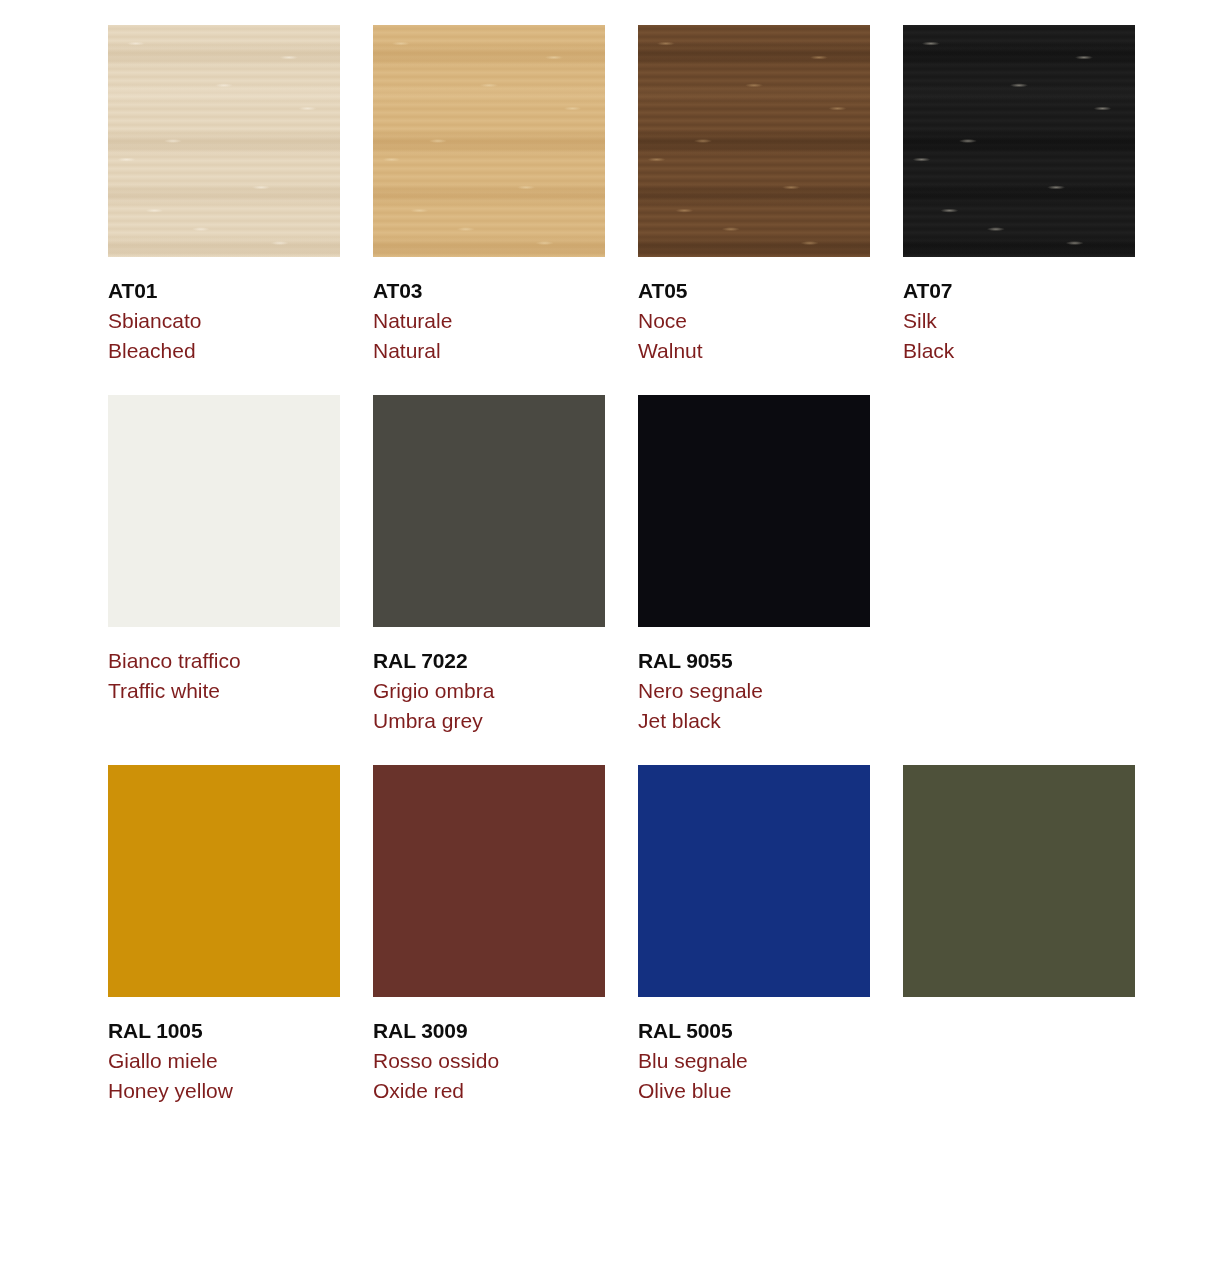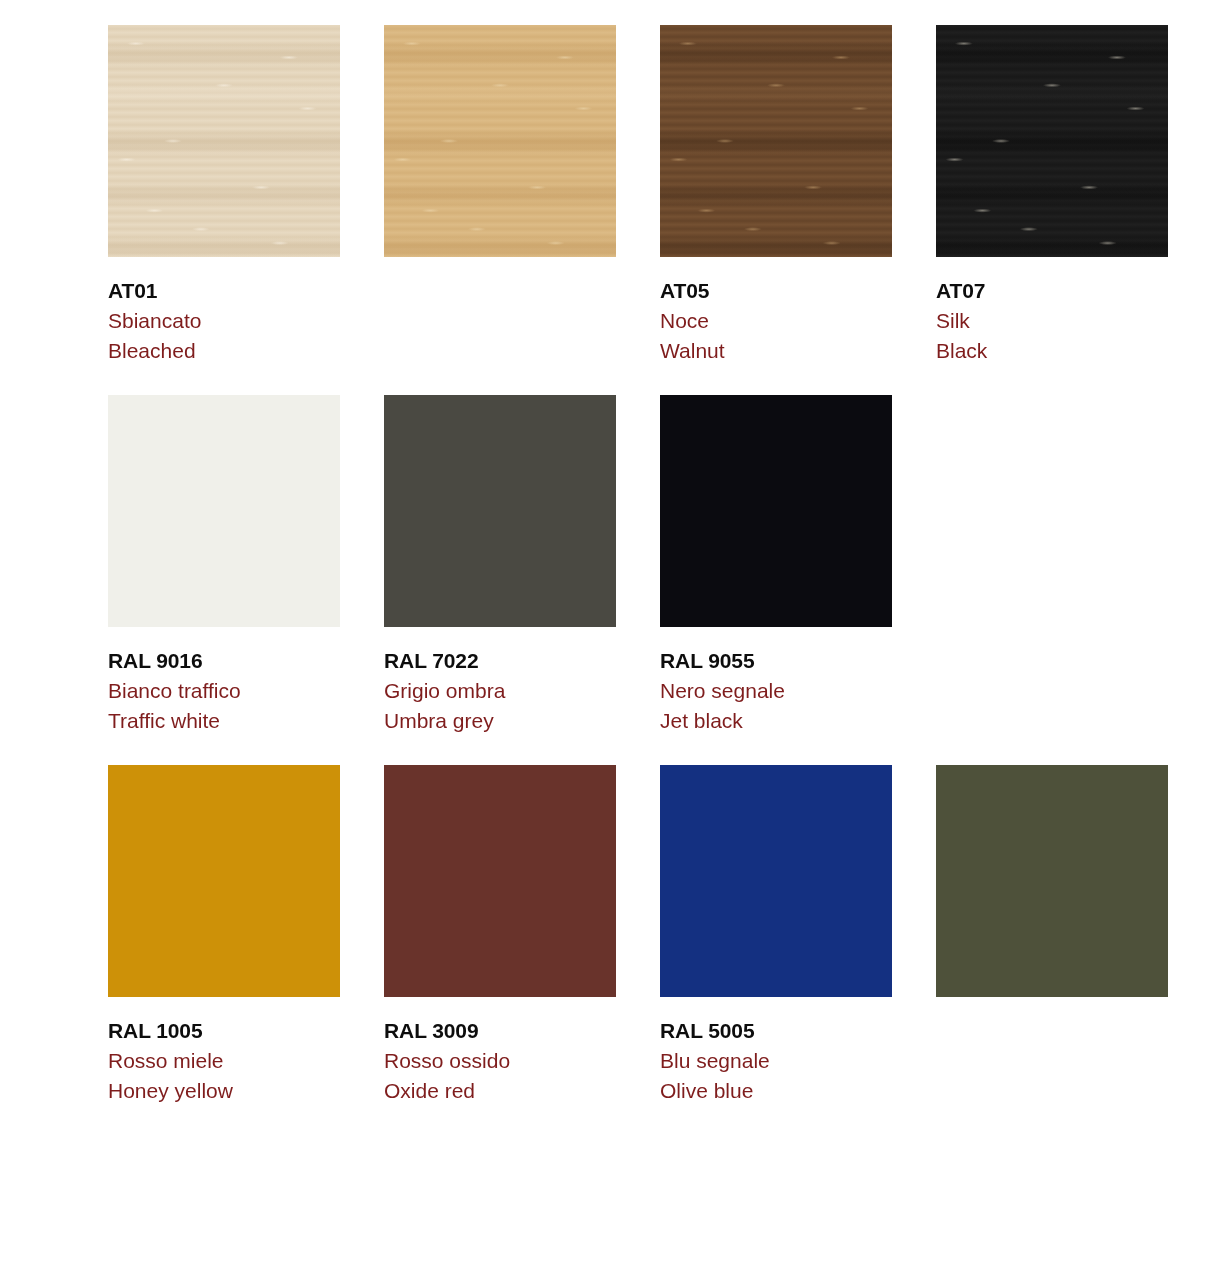--- a/index.html
+++ b/index.html
@@ -19,21 +19,21 @@
 
   .finish-grid {
     position: relative;
     width: 1206px;
     height: 1287px;
     padding: 25px 0 0 108px;
   }
 
   .finish-row {
     display: flex;
-    gap: 44px;
+    gap: 33px;
     margin-bottom: 29px;
   }
 
   .finish-cell {
     width: 232px;
     flex: 0 0 232px;
   }
 
   .swatch {
     width: 232px;
@@ -100,20 +100,25 @@
         </div>
       </div>
       <div class="finish-cell">
         <div class="swatch">
           <div class="wood" style="background: rgb(217, 182, 127);">
             <div class="grain-fine" style="background: repeating-linear-gradient(0deg, rgba(230, 202, 155, 0.3) 0px, rgba(230, 202, 155, 0.05) 2px, rgba(189, 146, 87, 0.16) 4px, rgba(189, 146, 87, 0.02) 6px, rgba(230, 202, 155, 0.22) 8px);"></div>
             <div class="grain-bands" style="background: linear-gradient(0deg, transparent 0%, rgba(189, 146, 87, 0.4) 4%, transparent 9%, transparent 22%, rgba(189, 146, 87, 0.34) 27%, transparent 32%, transparent 44%, rgba(189, 146, 87, 0.42) 49%, transparent 55%, transparent 66%, rgba(230, 202, 155, 0.26) 70%, transparent 75%, transparent 82%, rgba(189, 146, 87, 0.36) 87%, transparent 93%);"></div>
             <div class="grain-flecks" style="background-image: radial-gradient(9px 2px at 12% 8%, rgba(240, 220, 180, 0.55) 0%, transparent 100%), radial-gradient(9px 2px at 50% 26%, rgba(240, 220, 180, 0.55) 0%, transparent 100%), radial-gradient(9px 2px at 28% 50%, rgba(240, 220, 180, 0.55) 0%, transparent 100%), radial-gradient(9px 2px at 66% 70%, rgba(240, 220, 180, 0.55) 0%, transparent 100%), radial-gradient(9px 2px at 40% 88%, rgba(240, 220, 180, 0.55) 0%, transparent 100%), radial-gradient(9px 2px at 78% 14%, rgba(240, 220, 180, 0.55) 0%, transparent 100%), radial-gradient(9px 2px at 86% 36%, rgba(240, 220, 180, 0.55) 0%, transparent 100%), radial-gradient(9px 2px at 8% 58%, rgba(240, 220, 180, 0.55) 0%, transparent 100%), radial-gradient(9px 2px at 20% 80%, rgba(240, 220, 180, 0.55) 0%, transparent 100%), radial-gradient(9px 2px at 74% 94%, rgba(240, 220, 180, 0.55) 0%, transparent 100%);"></div>
           </div>
         </div>
+        <div class="caption">
+          <div class="code">AT03</div>
+          <div class="name-it">Naturale</div>
+          <div class="name-en">Natural</div>
+        </div>
       </div>
       <div class="finish-cell">
         <div class="swatch">
           <div class="wood" style="background: rgb(109, 74, 45);">
             <div class="grain-fine" style="background: repeating-linear-gradient(0deg, rgba(138, 99, 64, 0.3) 0px, rgba(138, 99, 64, 0.05) 2px, rgba(61, 38, 21, 0.16) 4px, rgba(61, 38, 21, 0.02) 6px, rgba(138, 99, 64, 0.22) 8px);"></div>
             <div class="grain-bands" style="background: linear-gradient(0deg, transparent 0%, rgba(61, 38, 21, 0.4) 4%, transparent 9%, transparent 22%, rgba(61, 38, 21, 0.34) 27%, transparent 32%, transparent 44%, rgba(61, 38, 21, 0.42) 49%, transparent 55%, transparent 66%, rgba(138, 99, 64, 0.26) 70%, transparent 75%, transparent 82%, rgba(61, 38, 21, 0.36) 87%, transparent 93%);"></div>
             <div class="grain-flecks" style="background-image: radial-gradient(9px 2px at 12% 8%, rgba(200, 162, 113, 0.55) 0%, transparent 100%), radial-gradient(9px 2px at 50% 26%, rgba(200, 162, 113, 0.55) 0%, transparent 100%), radial-gradient(9px 2px at 28% 50%, rgba(200, 162, 113, 0.55) 0%, transparent 100%), radial-gradient(9px 2px at 66% 70%, rgba(200, 162, 113, 0.55) 0%, transparent 100%), radial-gradient(9px 2px at 40% 88%, rgba(200, 162, 113, 0.55) 0%, transparent 100%), radial-gradient(9px 2px at 78% 14%, rgba(200, 162, 113, 0.55) 0%, transparent 100%), radial-gradient(9px 2px at 86% 36%, rgba(200, 162, 113, 0.55) 0%, transparent 100%), radial-gradient(9px 2px at 8% 58%, rgba(200, 162, 113, 0.55) 0%, transparent 100%), radial-gradient(9px 2px at 20% 80%, rgba(200, 162, 113, 0.55) 0%, transparent 100%), radial-gradient(9px 2px at 74% 94%, rgba(200, 162, 113, 0.55) 0%, transparent 100%);"></div>
           </div>
         </div>
         <div class="caption">
@@ -136,21 +141,20 @@
           <div class="name-en">Black</div>
         </div>
       </div>
     </div>
     <div class="finish-row">
       <div class="finish-cell">
         <div class="swatch">
           <div class="swatch-solid" style="background: rgb(240, 240, 234);"></div>
         </div>
         <div class="caption">
-          <div class="code">RAL 9016</div>
           <div class="name-it">Bianco traffico</div>
           <div class="name-en">Traffic white</div>
         </div>
       </div>
       <div class="finish-cell">
         <div class="swatch">
           <div class="swatch-solid" style="background: rgb(74, 73, 66);"></div>
         </div>
         <div class="caption">
           <div class="code">RAL 7022</div>
@@ -169,21 +173,21 @@
         </div>
       </div>
     </div>
     <div class="finish-row">
       <div class="finish-cell">
         <div class="swatch">
           <div class="swatch-solid" style="background: rgb(205, 145, 8);"></div>
         </div>
         <div class="caption">
           <div class="code">RAL 1005</div>
-          <div class="name-it">Rosso miele</div>
+          <div class="name-it">Giallo miele</div>
           <div class="name-en">Honey yellow</div>
         </div>
       </div>
       <div class="finish-cell">
         <div class="swatch">
           <div class="swatch-solid" style="background: rgb(105, 51, 43);"></div>
         </div>
         <div class="caption">
           <div class="code">RAL 3009</div>
           <div class="name-it">Rosso ossido</div>

